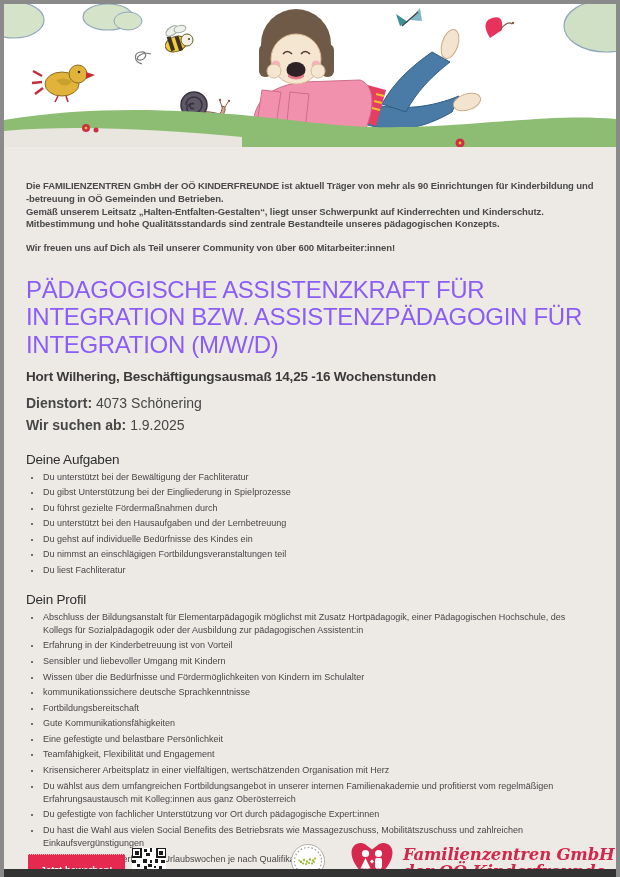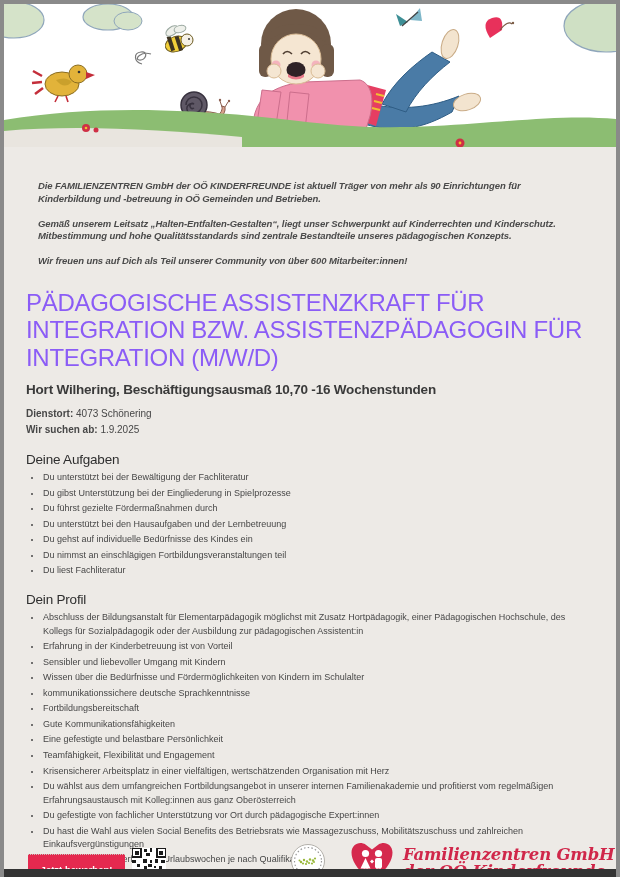--- a/index.html
+++ b/index.html
@@ -5,25 +5,25 @@
   html,body{margin:0;padding:0;background:#555;}
   body{width:620px;height:877px;font-family:"Liberation Sans",sans-serif;}
   .frame{position:relative;width:620px;height:877px;box-sizing:border-box;
          border-left:4px solid #8a8a8a;border-right:4px solid #8a8a8a;border-top:4px solid #8a8a8a;
          background:#edeae6;overflow:hidden;}
   .bottom-bar{position:absolute;left:0;right:0;bottom:0;height:8px;background:#333;z-index:10;}
   .hero{position:relative;width:612px;height:143px;background:#ffffff;}
   .hero svg{display:block;}
   .content{padding:0 20px 0 22px;color:#474747;}
   .intro{margin-top:33px;font-size:9.5px;font-weight:bold;line-height:1.35;color:#4a4a4a;letter-spacing:-0.1px;}
-  .intro p{margin:12px;font-style:italic;}
+  .intro p{margin:0;}
   .intro .community{margin-top:11px;}
   h1.job-title{margin:21px 0 0 0;font-size:24px;font-weight:400;line-height:1.14;color:#8b5cf6;letter-spacing:-0.3px;}
   .job-subtitle{margin-top:11px;font-size:13.5px;font-weight:bold;color:#3a3a3a;letter-spacing:-0.2px;}
-  .meta{margin-top:9px;font-size:10px;line-height:1.55;}
+  .meta{margin-top:9px;font-size:14px;line-height:1.55;}
   .meta b{font-weight:bold;}
   h2.section-heading{margin:15px 0 4px 0;font-size:13.5px;font-weight:normal;color:#2e2e2e;letter-spacing:-0.2px;}
   ul.bullets{margin:3px 0 0 0;padding-left:16px;font-size:9px;line-height:1.45;}
   ul.bullets li{margin-bottom:2.5px;padding-left:1px;}
   ul.bullets li::marker{font-size:8px;}
   .footer{position:absolute;left:0;top:836px;width:100%;height:41px;}
   .apply-btn{position:absolute;left:24px;top:14px;width:97px;height:30px;background:#e5294f;
              border:none;border-top:1px dotted #c9c4bd;color:#fff;font-family:"Liberation Sans",sans-serif;
              font-size:9.5px;font-weight:bold;cursor:pointer;}
   .qr{position:absolute;left:128px;top:8px;}
@@ -137,21 +137,21 @@
   </div>
 
   <div class="content">
     <div class="intro">
       <p>Die FAMILIENZENTREN GmbH der OÖ KINDERFREUNDE ist aktuell Träger von mehr als 90 Einrichtungen für Kinderbildung und -betreuung in OÖ Gemeinden und Betrieben.</p>
       <p>Gemäß unserem Leitsatz „Halten-Entfalten-Gestalten“, liegt unser Schwerpunkt auf Kinderrechten und Kinderschutz. Mitbestimmung und hohe Qualitätsstandards sind zentrale Bestandteile unseres pädagogischen Konzepts.</p>
       <p class="community">Wir freuen uns auf Dich als Teil unserer Community von über 600 Mitarbeiter:innen!</p>
     </div>
 
     <h1 class="job-title">PÄDAGOGISCHE ASSISTENZKRAFT FÜR INTEGRATION BZW. ASSISTENZPÄDAGOGIN FÜR INTEGRATION (M/W/D)</h1>
-    <div class="job-subtitle">Hort Wilhering, Beschäftigungsausmaß 10,70 -16 Wochenstunden</div>
+    <div class="job-subtitle">Hort Wilhering, Beschäftigungsausmaß 14,25 -16 Wochenstunden</div>
 
     <div class="meta">
       <div>
         <b>Dienstort:</b>
         <span>4073 Schönering</span>
       </div>
       <div>
         <b>Wir suchen ab:</b>
         <span>1.9.2025</span>
       </div>

